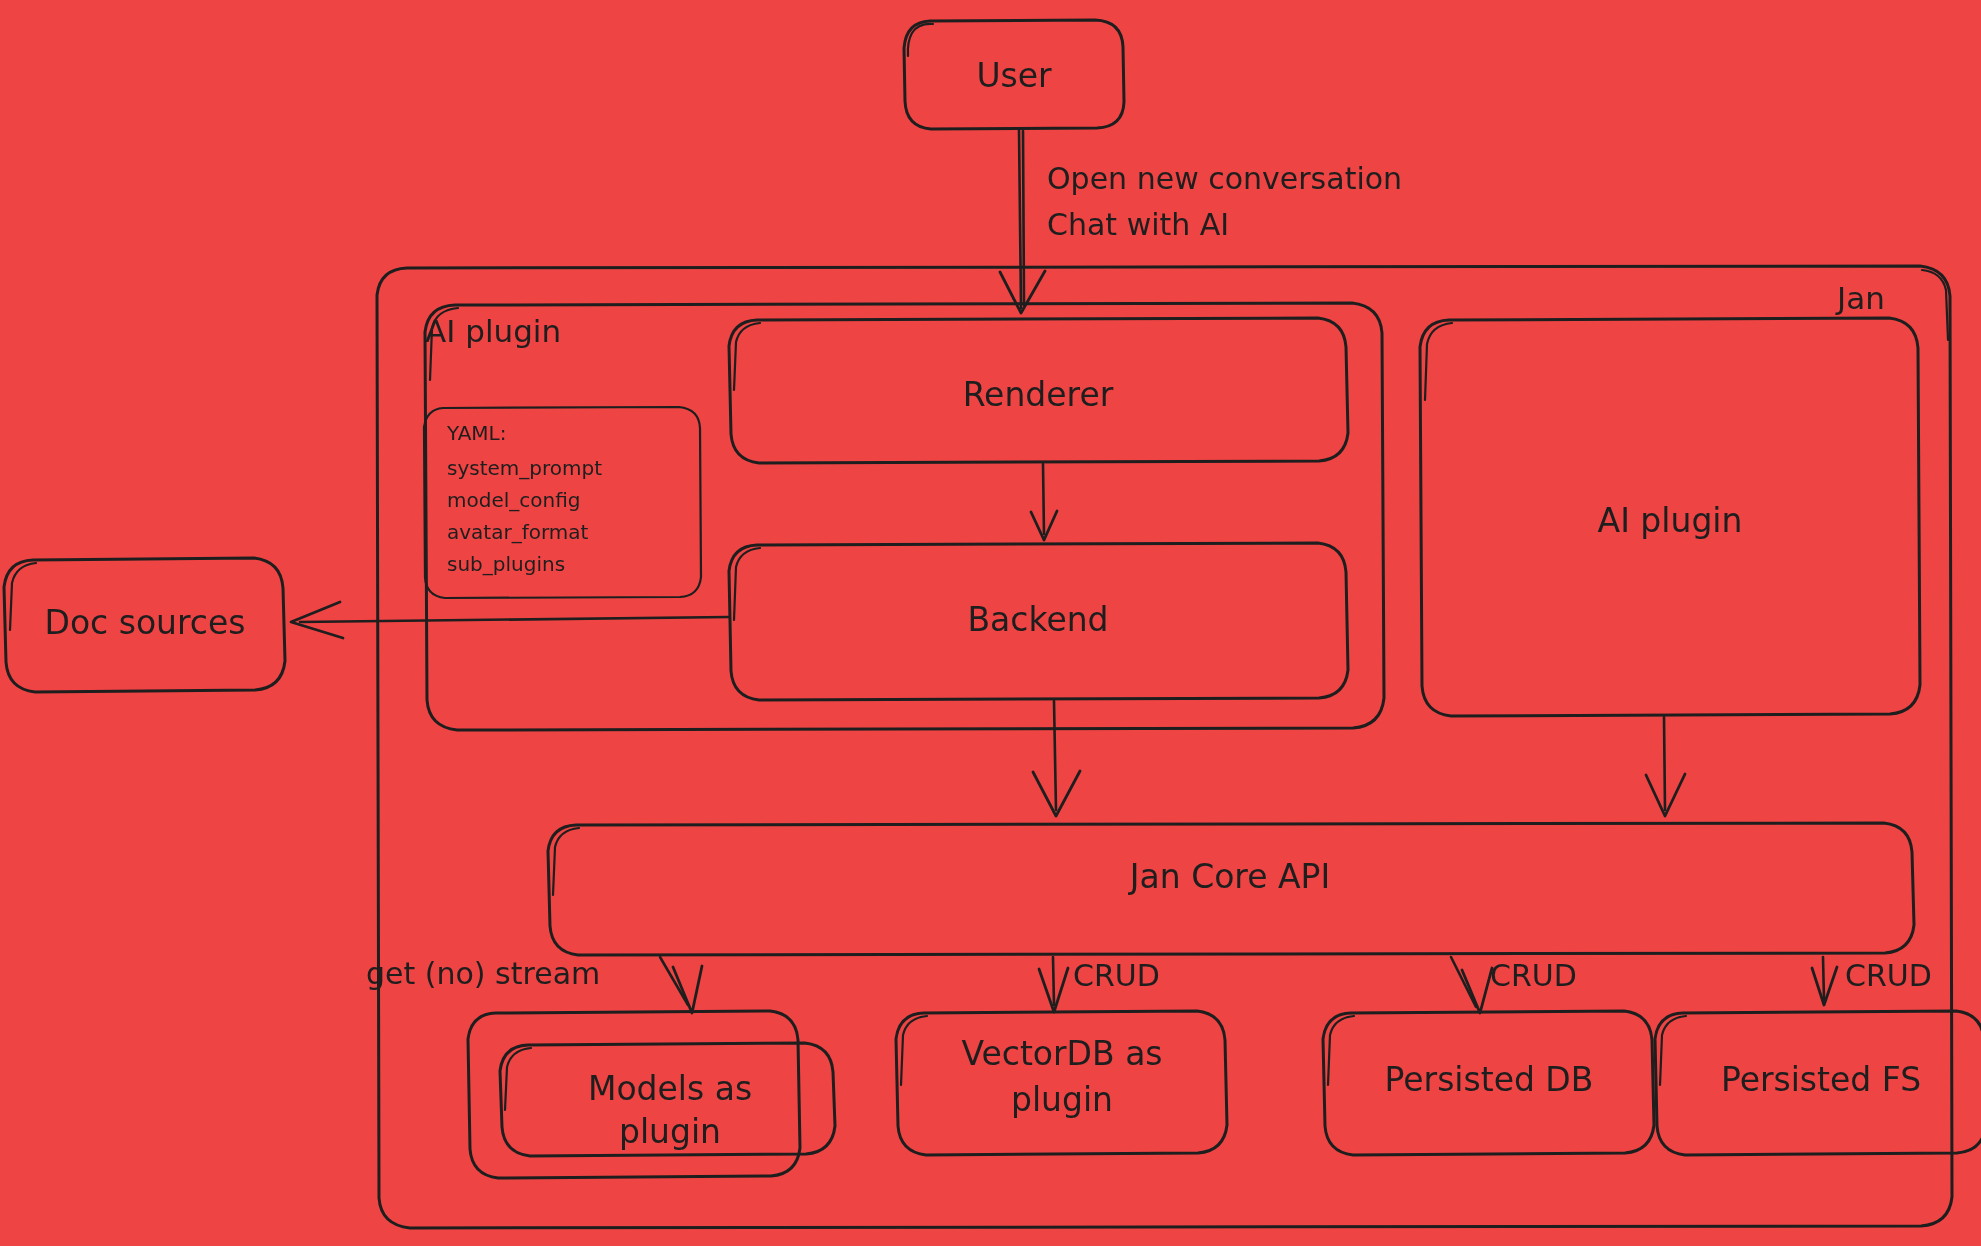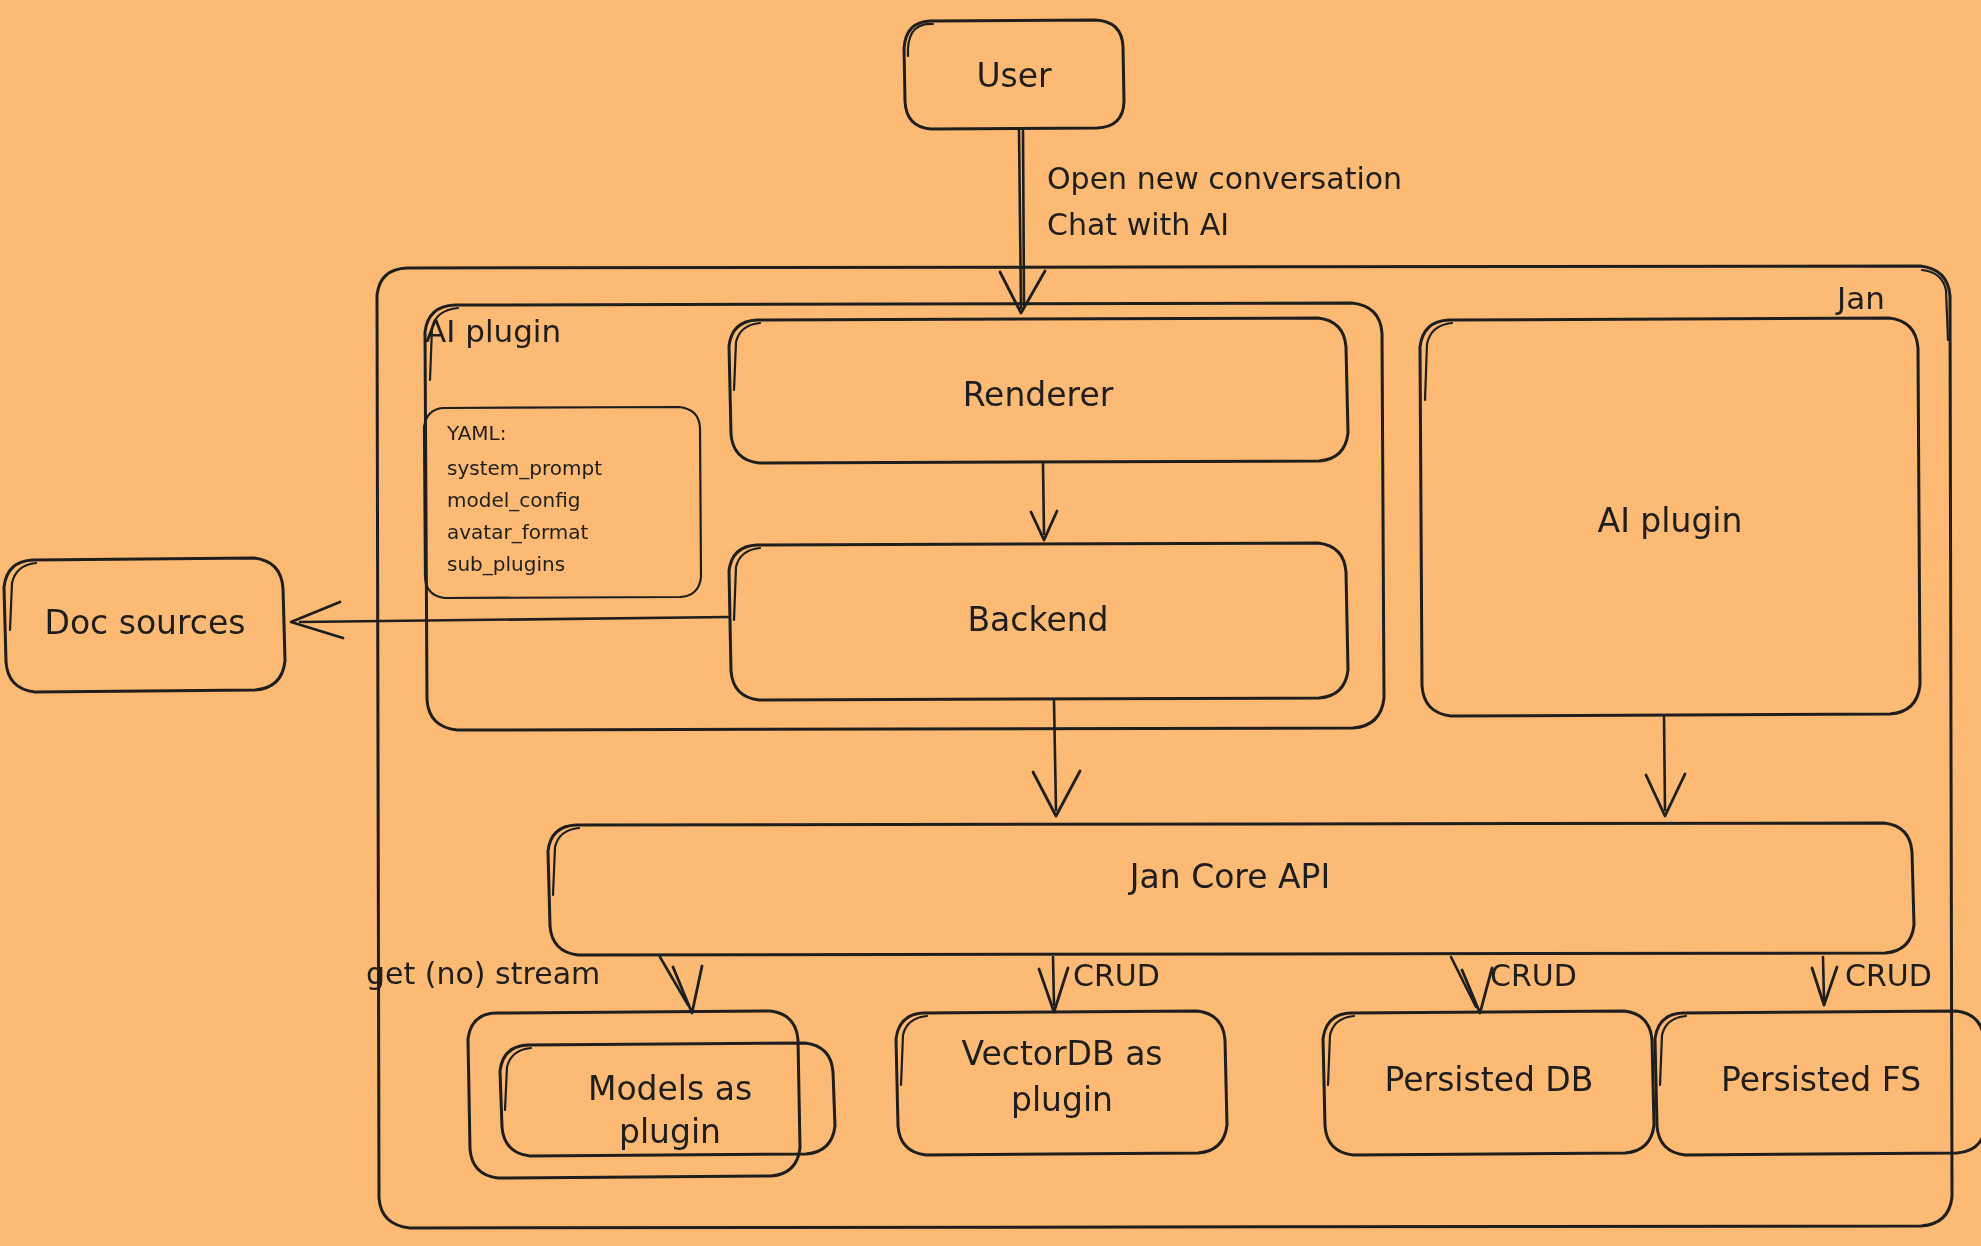--- a/index.html
+++ b/index.html
@@ -10,21 +10,21 @@
   body {
     width: 1981px;
     height: 1246px;
     font-family: "DejaVu Sans", sans-serif;
     overflow: hidden;
   }
   #canvas {
     position: relative;
     width: 1981px;
     height: 1246px;
-    background: #fdba74;
+    background: #ef4444;
   }
   svg.diagram {
     position: absolute;
     top: 0;
     left: 0;
     width: 1981px;
     height: 1246px;
   }
   .shape {
     fill: none;

